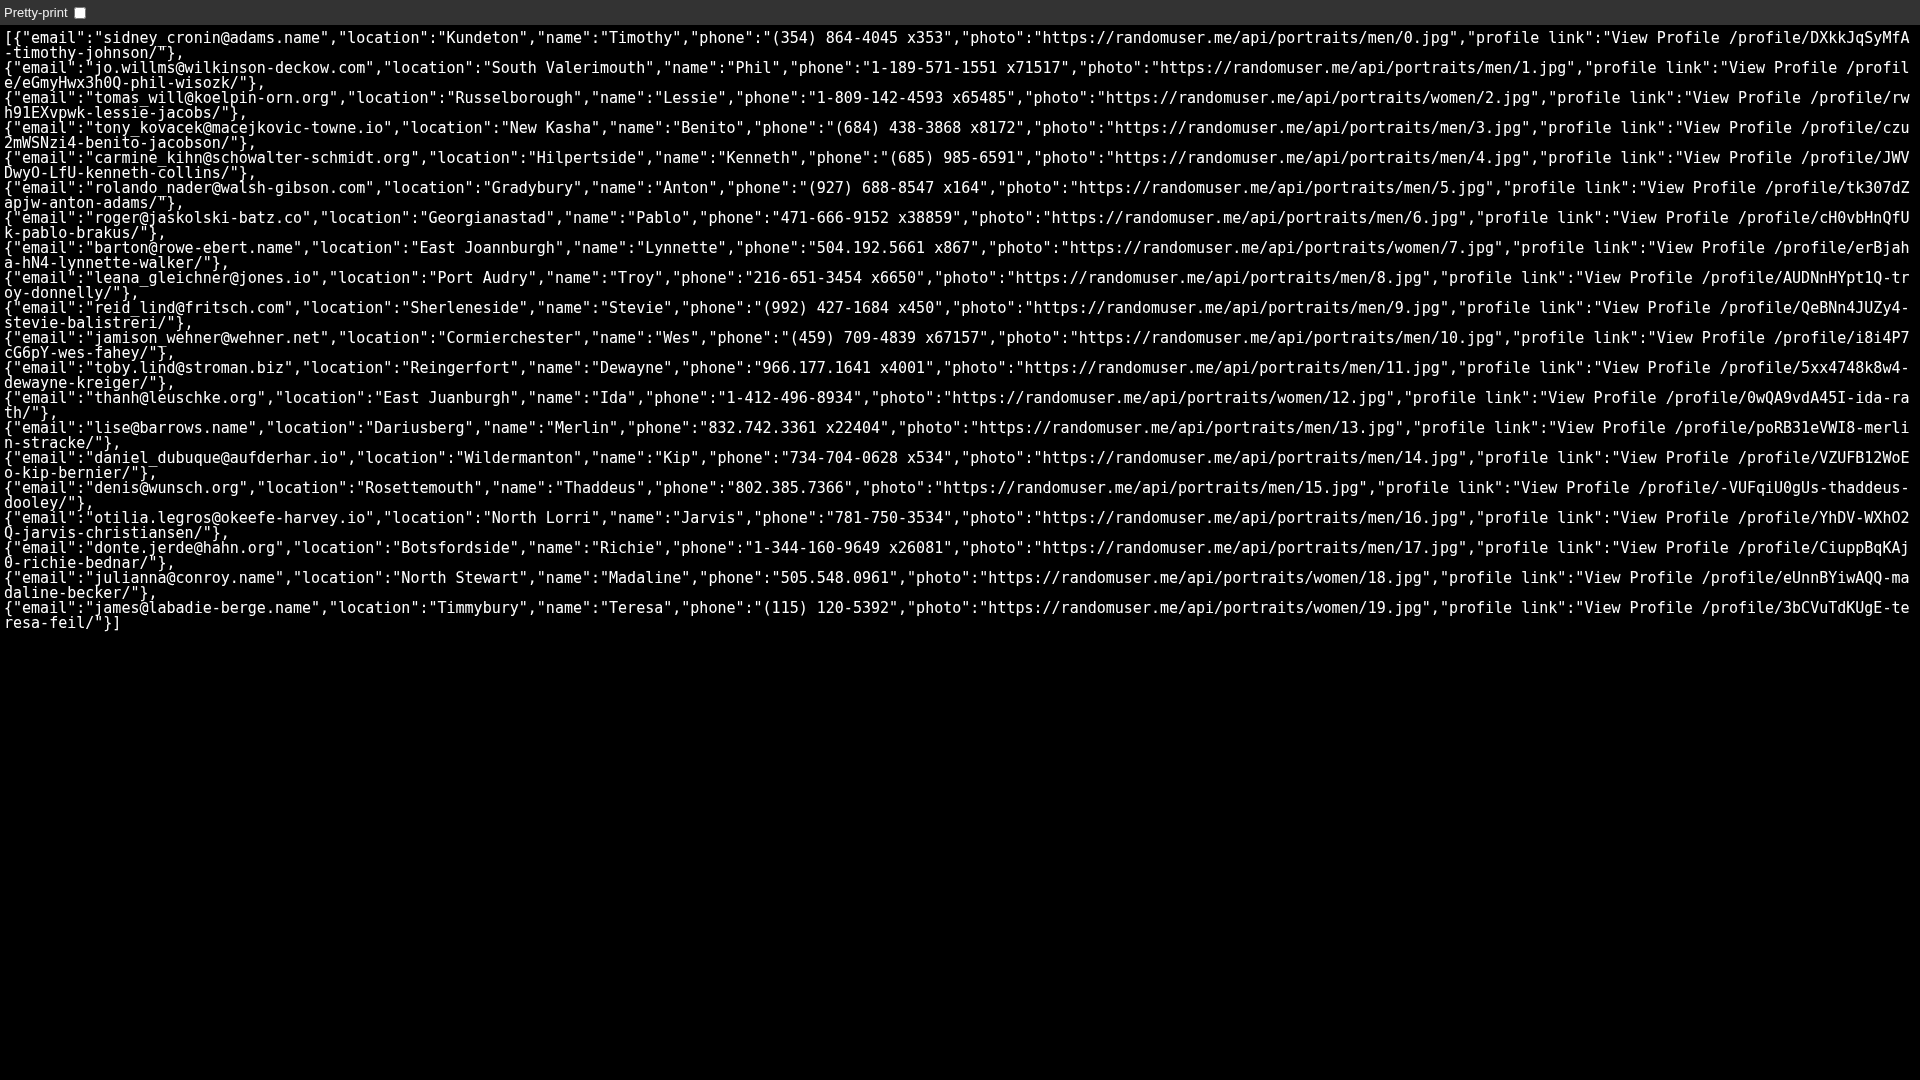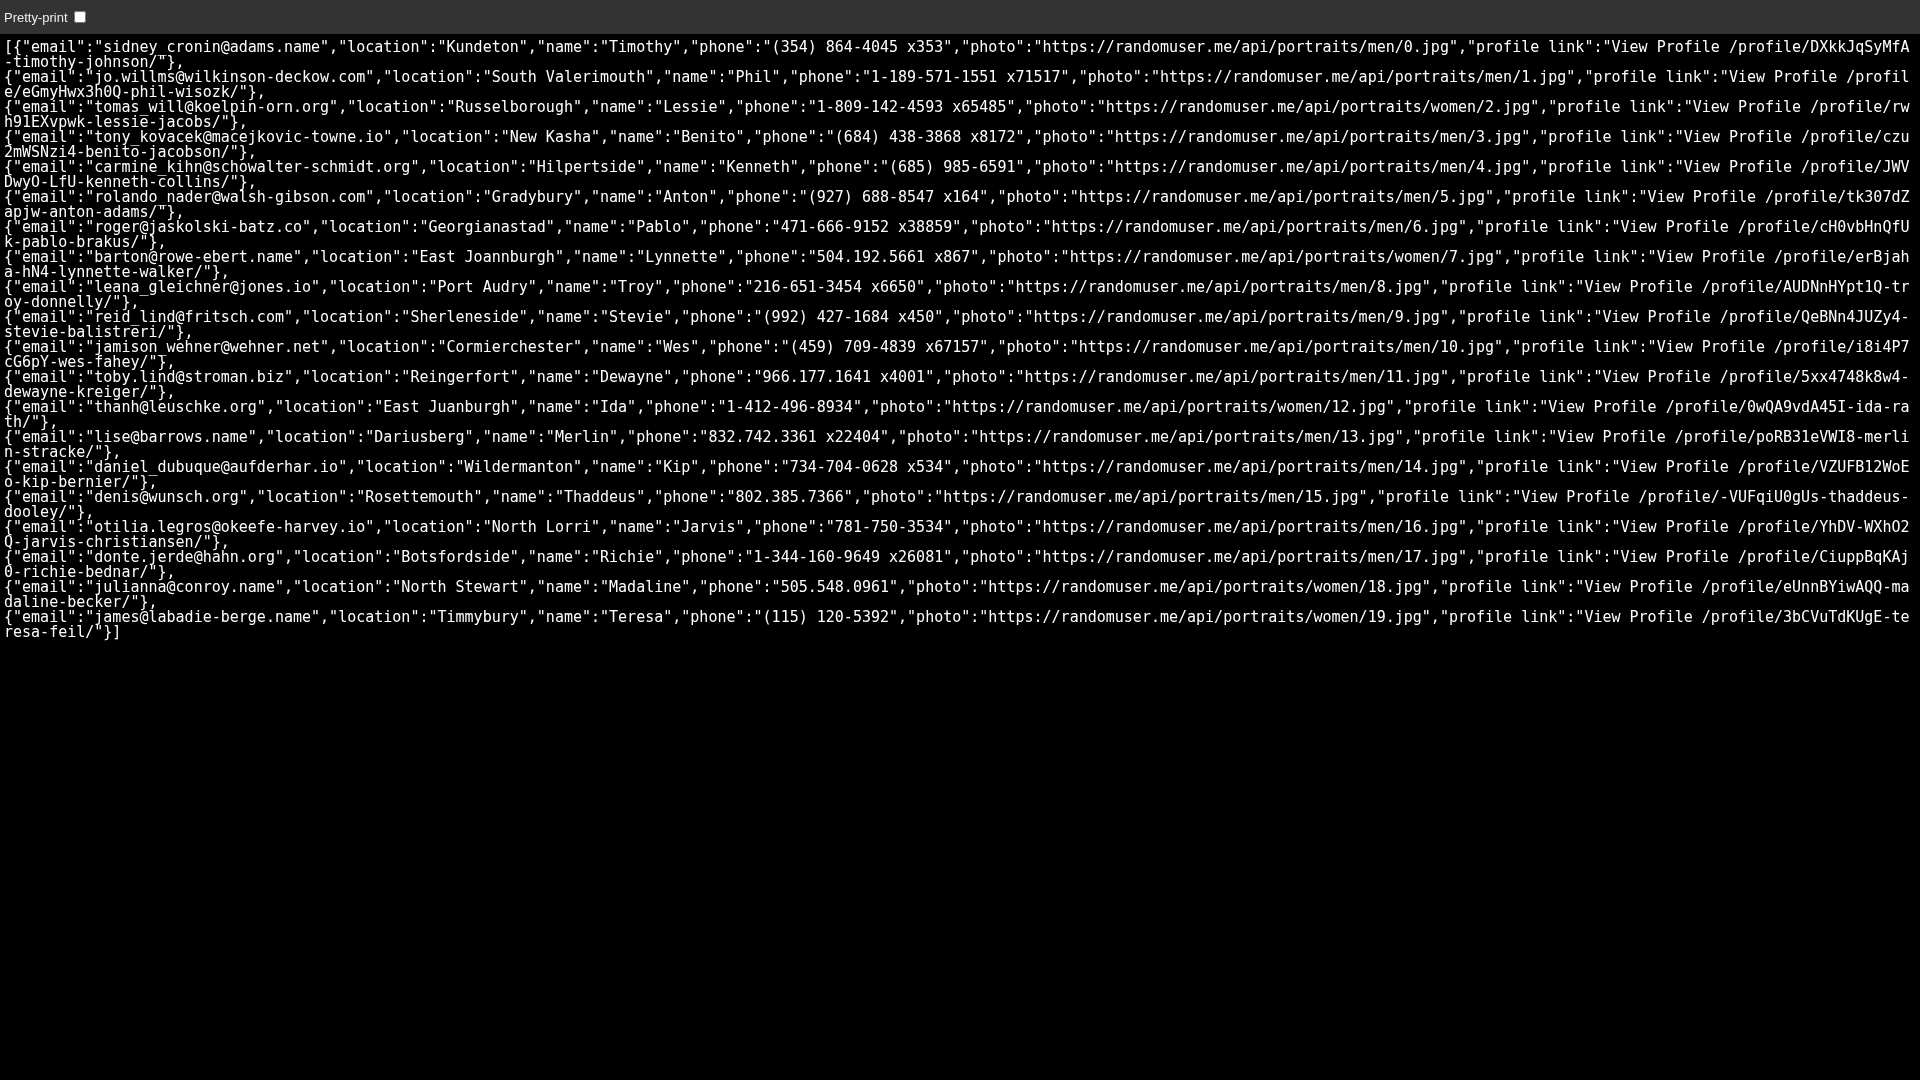--- a/index.html
+++ b/index.html
@@ -8,21 +8,21 @@
     width: 1920px;
     height: 1080px;
     background: #000;
     color: #fff;
     font-family: "Menlo", "Consolas", "Monaco", monospace;
     font-size: 15px;
     overflow: hidden;
   }
   .toolbar {
     background: #333333;
-    height: 34px;
+    height: 25px;
     line-height: 19px;
     padding: 0 4px;
     font-family: -apple-system, BlinkMacSystemFont, "Segoe UI", Arial, sans-serif;
     font-size: 13px;
     color: #eee;
     display: flex;
     align-items: center;
     gap: 6px;
   }
   .toolbar input[type="checkbox"] {

